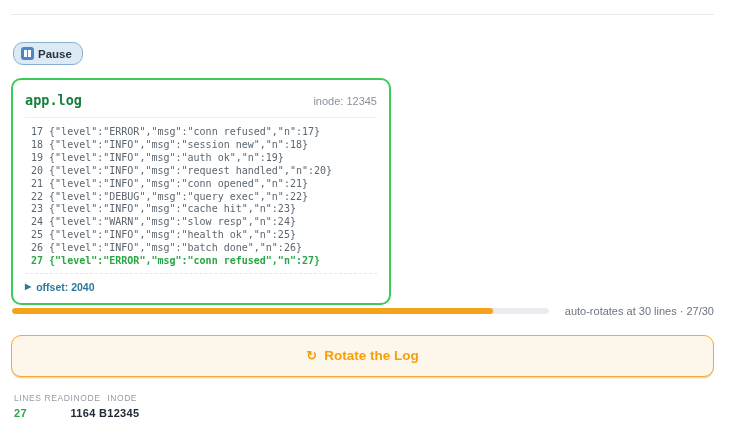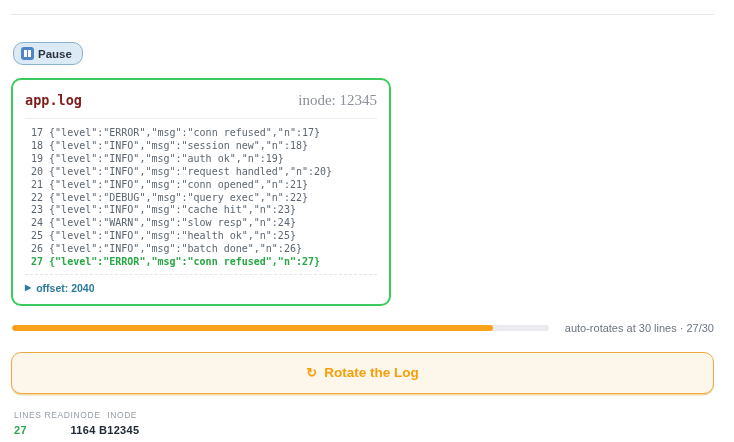--- a/index.html
+++ b/index.html
@@ -36,42 +36,42 @@
     border: 2px solid #3ccb5a; border-radius: 10px;
     background: #ffffff;
     padding: 10px 12px 10px 12px;
   }
   .log-panel-header {
     display: flex; justify-content: space-between; align-items: baseline;
     padding: 2px 0 9px 0; border-bottom: 1px solid #eceef2;
   }
   .log-filename {
     font-family: "DejaVu Sans Mono", monospace;
-    font-size: 13.5px; font-weight: bold; color: #7f1d1d;
+    font-size: 13.5px; font-weight: bold; color: #15803d;
   }
-  .log-inode { font-size: 15px; color: #8a919c; font-family: Liberation Serif, serif; }
+  .log-inode { font-size: 11px; color: #8a919c; }
 
   .log-lines { padding-top: 8px; }
   .log-line {
     font-family: "DejaVu Sans Mono", monospace;
     font-size: 10px; line-height: 12.9px;
     color: #5c6670; white-space: pre;
   }
   .log-line.highlight { color: #27a844; font-weight: bold; }
 
   .offset-row {
     margin-top: 5px; border-top: 1px dashed #e3e6ea;
     padding-top: 7px;
     font-size: 10.5px; font-weight: bold; color: #2b7a9b;
     display: flex; align-items: center; gap: 5px; cursor: pointer;
   }
   .offset-caret { font-size: 8px; line-height: 1; }
 
   
-  .progress-row { display: flex; align-items: center; margin-top: 16px; }
+  .progress-row { display: flex; align-items: center; }
   .progress-track {
     width: 537px; height: 6px; border-radius: 3px; background: #e9ebee;
     overflow: hidden; flex: none; margin-left: 1px;
   }
   .progress-fill { height: 100%; border-radius: 3px; background: #f5a31a; }
   .progress-caption {
     flex: 1; text-align: right; font-size: 11px; color: #6c7480;
   }
 
   

